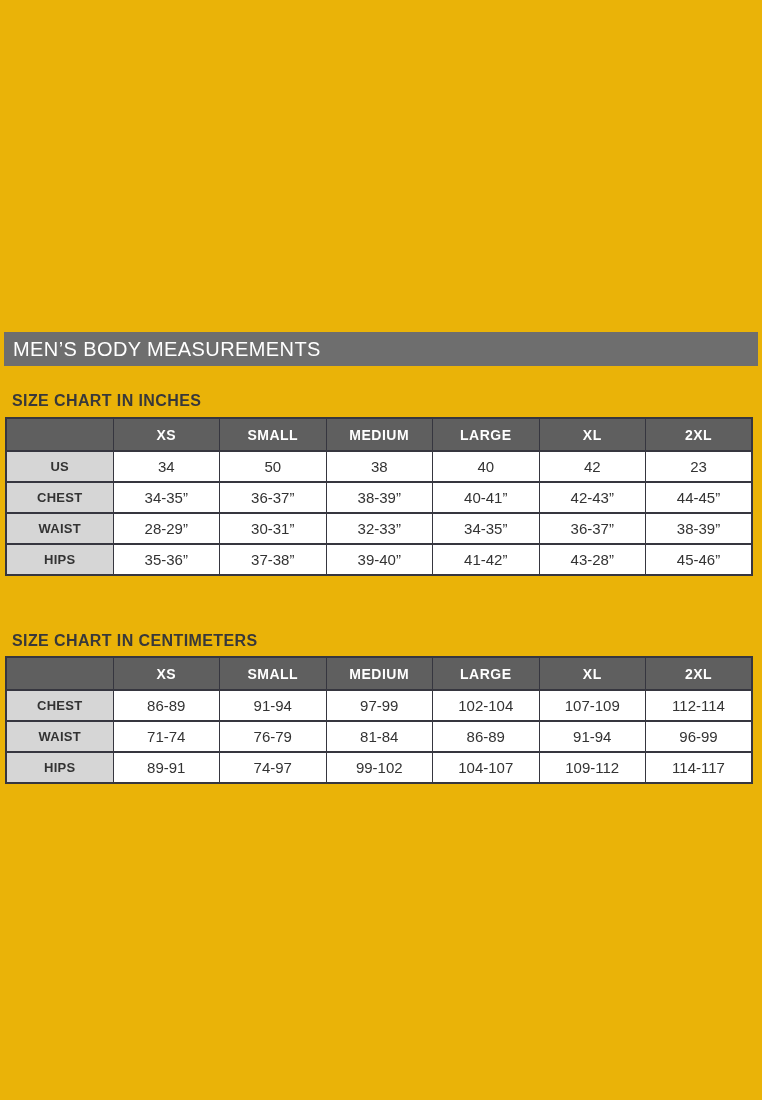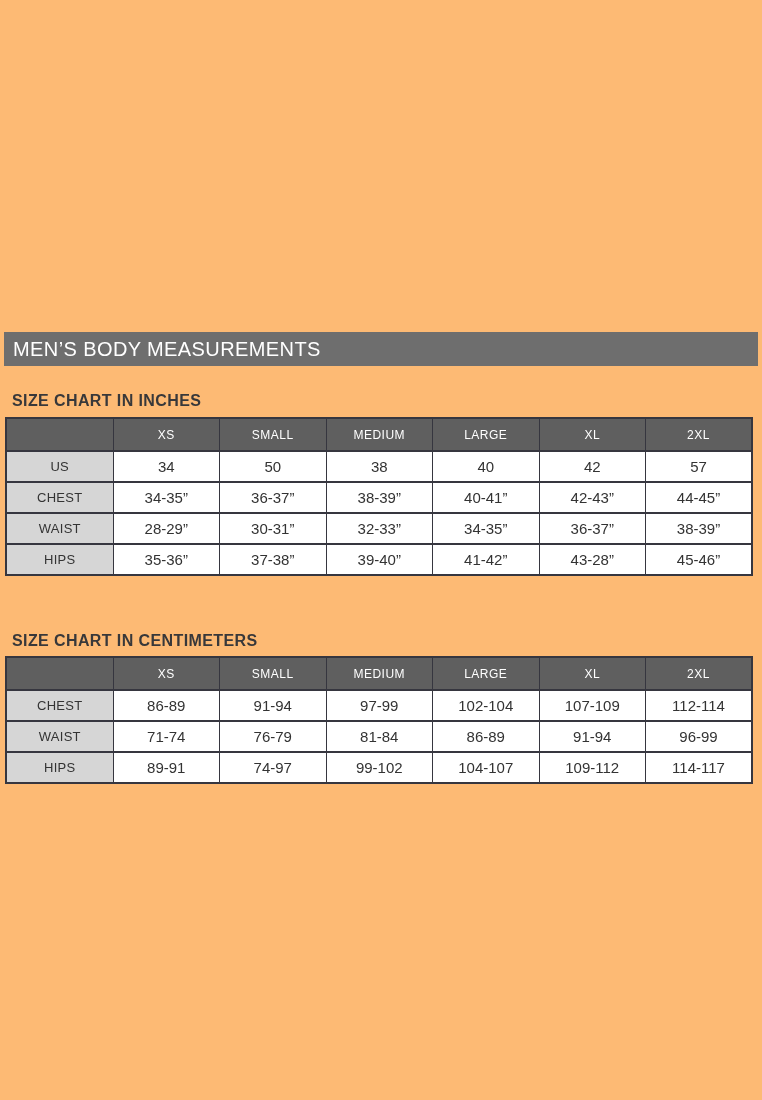--- a/index.html
+++ b/index.html
@@ -1,20 +1,20 @@
 <!DOCTYPE html>
 <html style="--title-bar-bg: #6e6e6e; --table-header-bg: #5f5f5f; --row-label-bg: #d6d6d6; --table-border: #36363f; --text-dark: #333333; --text-light: #ffffff;"><head>
 <meta charset="utf-8">
 <style>
   html, body { margin: 0; padding: 0; background: #ffffff; }
   .stage {
     position: relative;
     width: 762px;
     height: 1100px;
-    background: #fdba74;
+    background: #eab308;
     font-family: "Liberation Sans", sans-serif;
     overflow: hidden;
   }
   .title-bar {
     position: absolute;
     left: 4px;
     top: 332px;
     width: 754px;
     height: 34px;
     line-height: 34px;
@@ -52,30 +52,30 @@
     border-top-width: 2px;
     border-bottom-width: 2px;
     text-align: center;
     vertical-align: middle;
     padding: 0;
     overflow: hidden;
   }
   .size-table thead th {
     background: var(--table-header-bg, #5f5f5f);
     color: var(--text-light, #ffffff);
-    font-size: 12px;
-    font-weight: 400;
+    font-size: 14px;
+    font-weight: 700;
     letter-spacing: 0.5px;
     height: 31px;
   }
   .size-table tbody th {
     background: var(--row-label-bg, #d6d6d6);
     color: var(--text-dark, #333333);
     font-size: 13px;
-    font-weight: 400;
+    font-weight: 700;
     letter-spacing: 0.3px;
     height: 29px;
   }
   .size-table td {
     background: #ffffff;
     color: var(--text-dark, #333333);
     font-size: 15px;
     height: 29px;
   }
 </style>
@@ -110,21 +110,21 @@
         </tr>
       </thead>
       <tbody>
         <tr>
           <th>US</th>
           <td>34</td>
           <td>50</td>
           <td>38</td>
           <td>40</td>
           <td>42</td>
-          <td>57</td>
+          <td>23</td>
         </tr>
         <tr>
           <th>CHEST</th>
           <td>34-35”</td>
           <td>36-37”</td>
           <td>38-39”</td>
           <td>40-41”</td>
           <td>42-43”</td>
           <td>44-45”</td>
         </tr>

